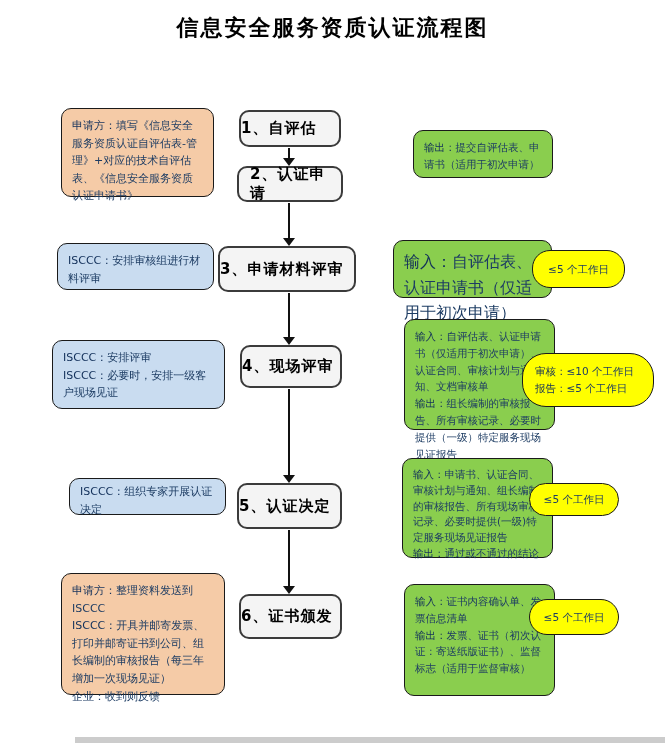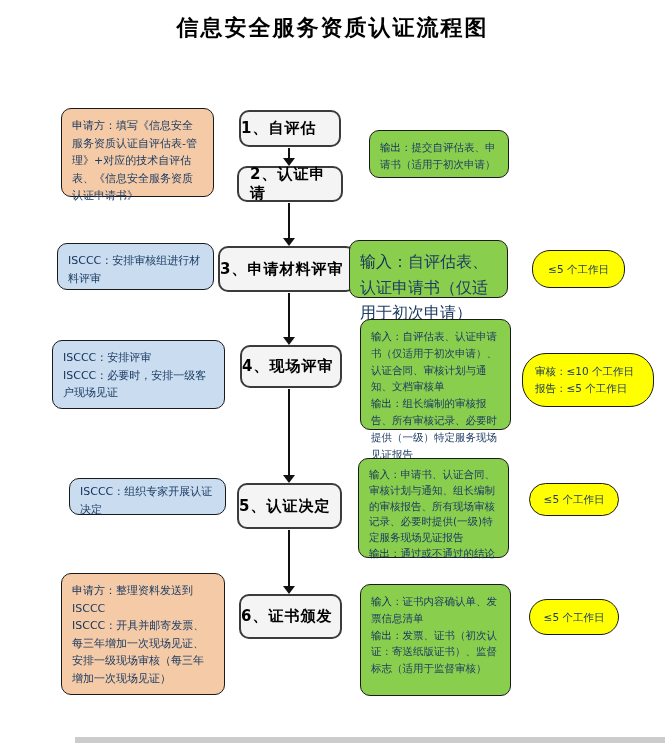--- a/index.html
+++ b/index.html
@@ -37,21 +37,21 @@
   
   .note{
     position:absolute;border:1.5px solid #1a1a1a;border-radius:10px;
     box-sizing:border-box;padding:8px 10px;font-size:11px;line-height:1.6;
     color:#1d3c63;
   }
   .note p{margin:0;}
   .lbl{font-weight:normal;color:#12305a;}
   .pink{background:#f5cba7;}
   .blue{background:#c9dcf0;}
-  .green{background:#8ace4e;}
+  .green{background:#8ace4e;margin-left:44px;}
   .yellow{background:#ffff00;border-radius:18px;}
   .vcenter{display:flex;flex-direction:column;justify-content:center;}
   
   .ln0{left:61px;top:108px;width:153px;height:89px;}
   .ln1{left:57px;top:243px;width:157px;height:47px;}
   .ln2{left:52px;top:340px;width:173px;height:69px;}
   .ln3{left:69px;top:478px;width:157px;height:37px;padding-top:4px;}
   .ln4{left:61px;top:573px;width:164px;height:122px;}
   
   .rn0{left:369px;top:130px;width:140px;height:48px;font-size:10.5px;}
@@ -122,21 +122,22 @@
   </div>
   <div class="note blue ln2">
     <p><span class="lbl">ISCCC：</span><span>安排评审</span></p>
     <p><span class="lbl">ISCCC：</span><span>必要时，安排一级客户现场见证</span></p>
   </div>
   <div class="note blue ln3">
     <p><span class="lbl">ISCCC：</span><span>组织专家开展认证决定</span></p>
   </div>
   <div class="note pink ln4">
     <p><span class="lbl">申请方：</span><span>整理资料发送到 ISCCC</span></p>
-    <p><span class="lbl">ISCCC：</span><span>开具并邮寄发票、每三年增加一次现场见证、安排一级现场审核（每三年增加一次现场见证）</span></p>
+    <p><span class="lbl">ISCCC：</span><span>开具并邮寄发票、打印并邮寄证书到公司、组长编制的审核报告（每三年增加一次现场见证）</span></p>
+    <p><span class="lbl">企业：</span><span>收到则反馈</span></p>
   </div>
 
   <div class="note green rn0">
     <p><span class="lbl">输出：</span><span>提交自评估表、申请书（适用于初次申请）</span></p>
   </div>
   <div class="note green rn1">
     <p><span class="lbl">输入：</span><span>自评估表、认证申请书（仅适用于初次申请）</span></p>
     <p><span class="lbl">输出：</span><span>签订合同</span></p>
   </div>
   <div class="note green rn2">

